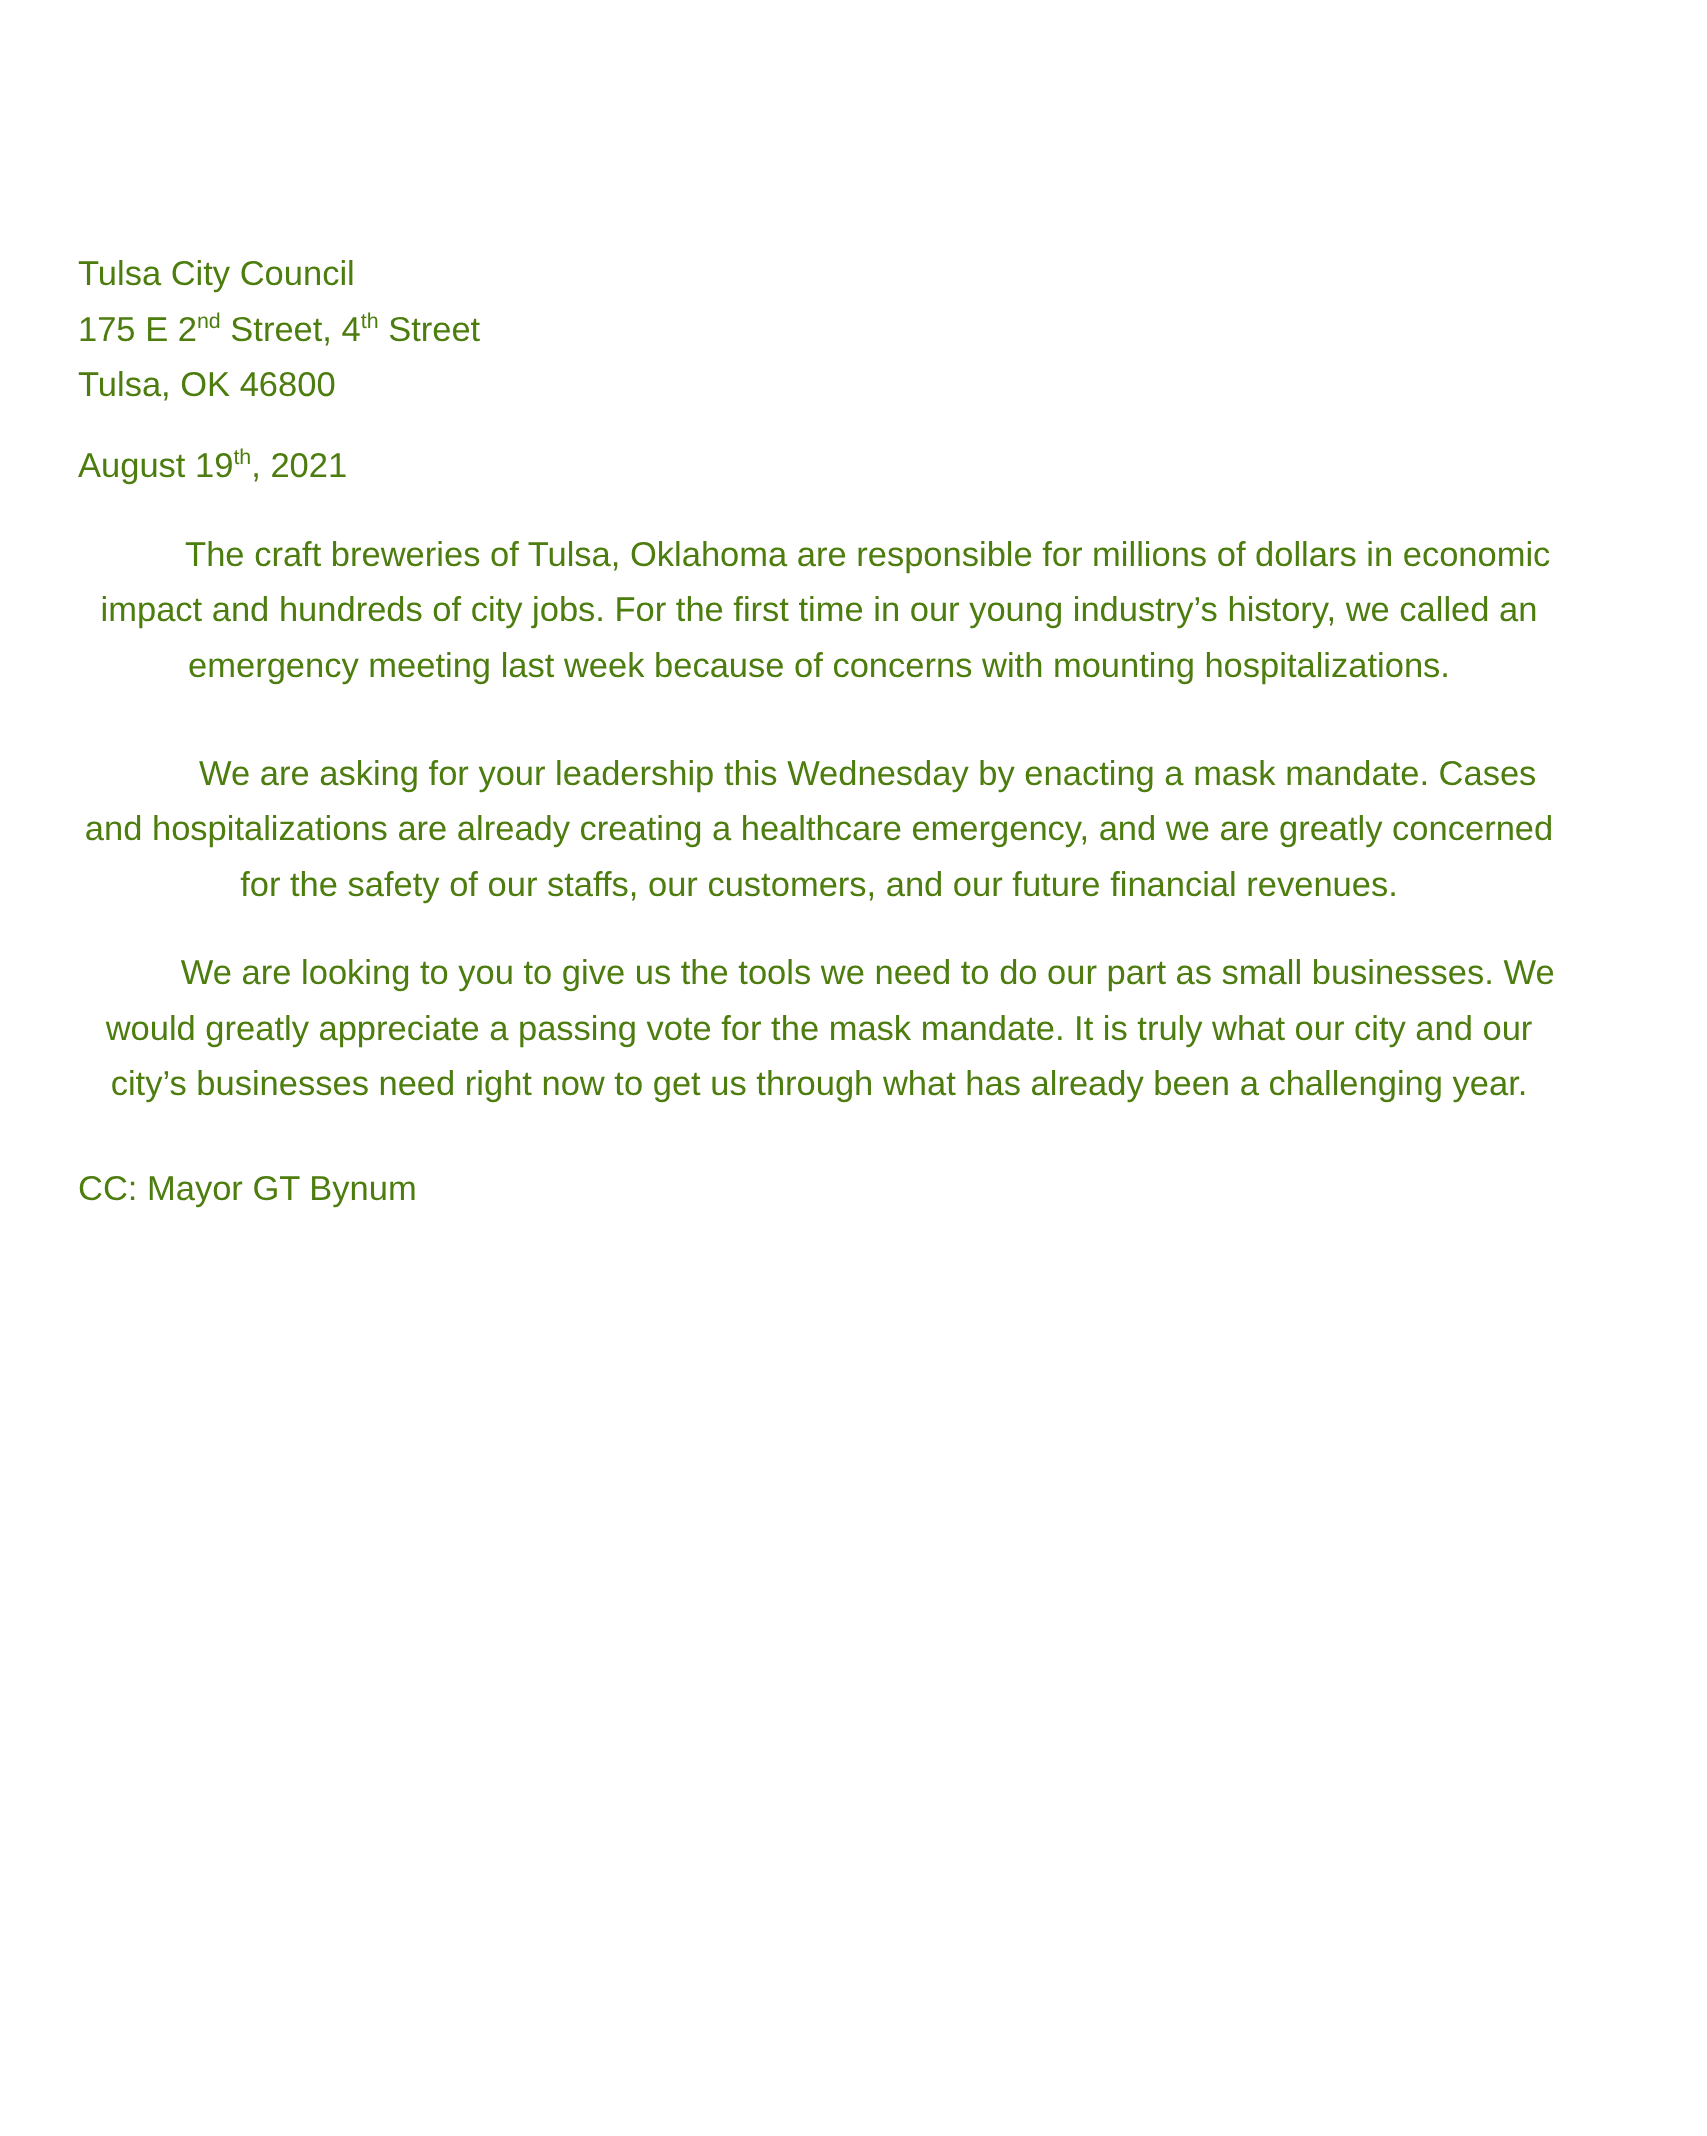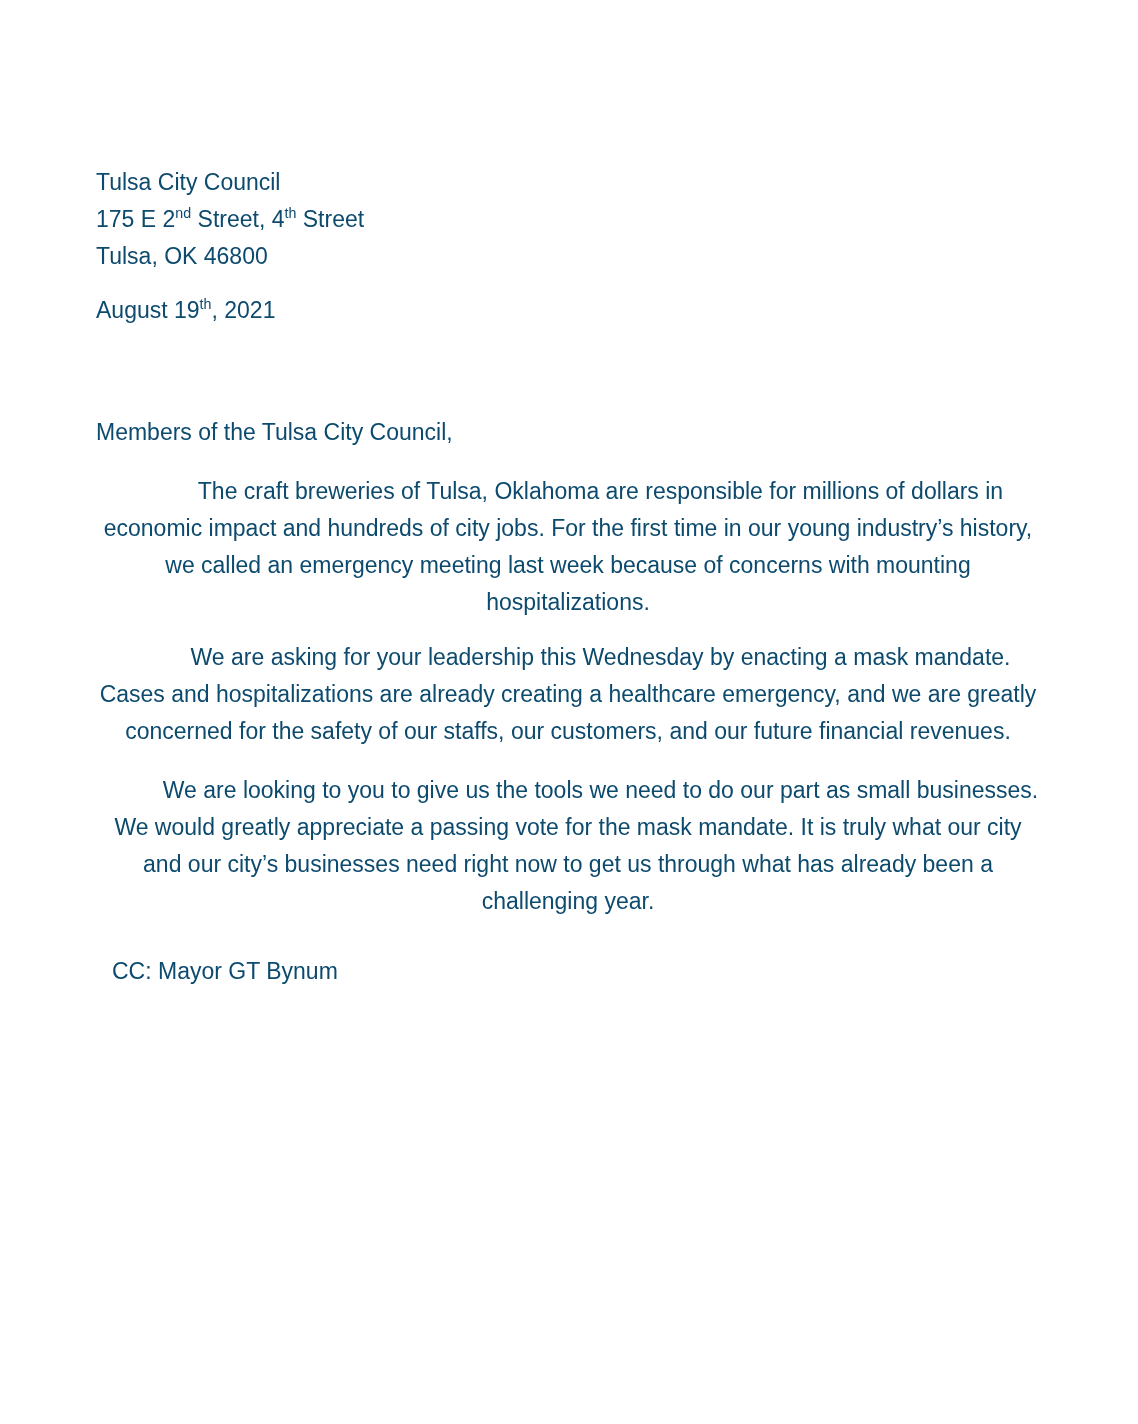--- a/index.html
+++ b/index.html
@@ -6,25 +6,25 @@
     margin: 0;
     padding: 0;
     background: #ffffff;
   }
   .page {
     position: relative;
     width: 1138px;
     height: 1424px;
     box-sizing: border-box;
     background: #ffffff;
-    color: #0c4a6e;
+    color: #4d7c0f;
     font-family: "Liberation Sans", "DejaVu Sans", sans-serif;
     font-size: 23px;
     line-height: 37px;
-    padding: 164px 98px 0 96px;
+    padding: 164px 98px 0 52px;
     overflow: hidden;
   }
   .address-line {
     white-space: nowrap;
   }
   sup {
     font-size: 0.62em;
     line-height: 0;
     vertical-align: super;
   }
@@ -35,46 +35,45 @@
   }
   .salutation {
     margin: 85px 0 0 0;
   }
   p.body-para {
     margin: 22px 0 0 0;
     text-indent: 65px;
     text-align: center;
   }
   p.body-para.second {
-    margin-top: 18px;
+    margin-top: 35px;
   }
   .closing {
     margin: 21px 0 0 0;
   }
   .signature {
     margin: 88px 0 0 0;
   }
   .cc-line {
-    margin: 33px 0 0 16px;
+    margin: 33px 0 0 0;
   }
 </style>
 </head>
 <body>
 
 <div class="page">
 
   <div class="address-block">
     <div class="address-line">Tulsa City Council</div>
     <div class="address-line"><span>175 E 2</span><sup>nd</sup><span> Street, 4</span><sup>th</sup><span> Street</span></div>
     <div class="address-line">Tulsa, OK 46800</div>
   </div>
 
   <div class="date-line"><span>August 19</span><sup>th</sup><span>, 2021</span></div>
 
-  <p class="salutation">Members of the Tulsa City Council,</p>
 
   <p class="body-para first">The craft breweries of Tulsa, Oklahoma are responsible for millions of dollars in economic impact and hundreds of city jobs. For the first time in our young industry’s history, we called an emergency meeting last week because of concerns with mounting hospitalizations.</p>
 
   <p class="body-para second">We are asking for your leadership this Wednesday by enacting a mask mandate. Cases and hospitalizations are already creating a healthcare emergency, and we are greatly concerned for the safety of our staffs, our customers, and our future financial revenues.</p>
 
   <p class="body-para third">We are looking to you to give us the tools we need to do our part as small businesses. We would greatly appreciate a passing vote for the mask mandate. It is truly what our city and our city’s businesses need right now to get us through what has already been a challenging year.</p>
 
 
 
   <p class="cc-line">CC: Mayor GT Bynum</p>

